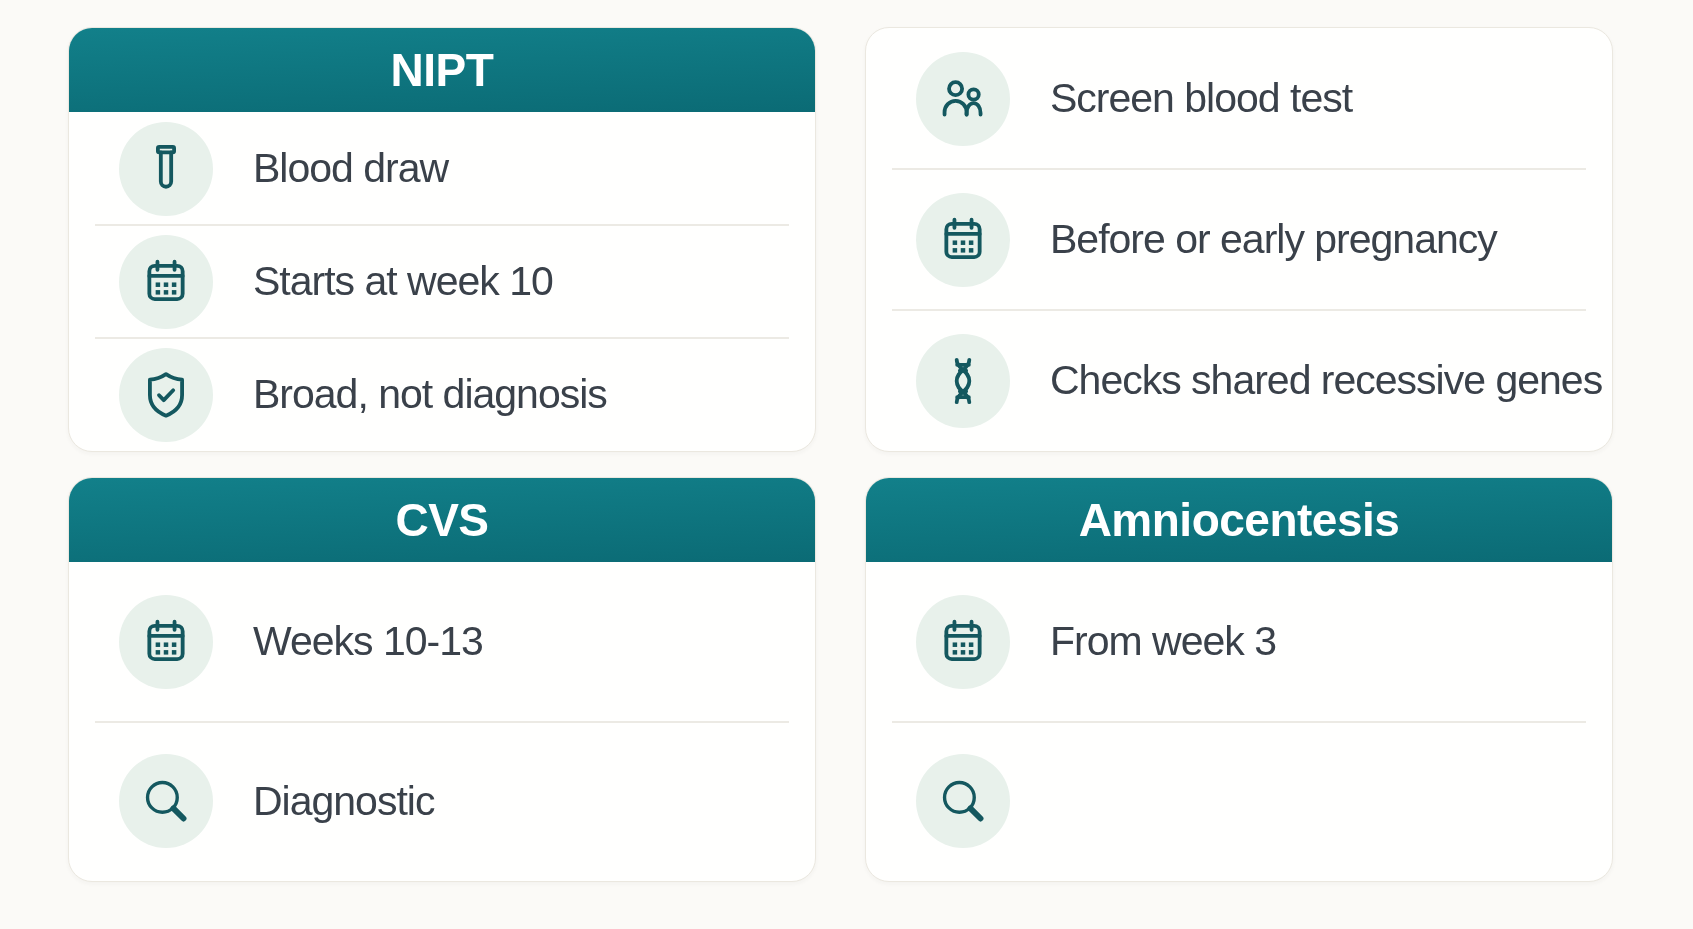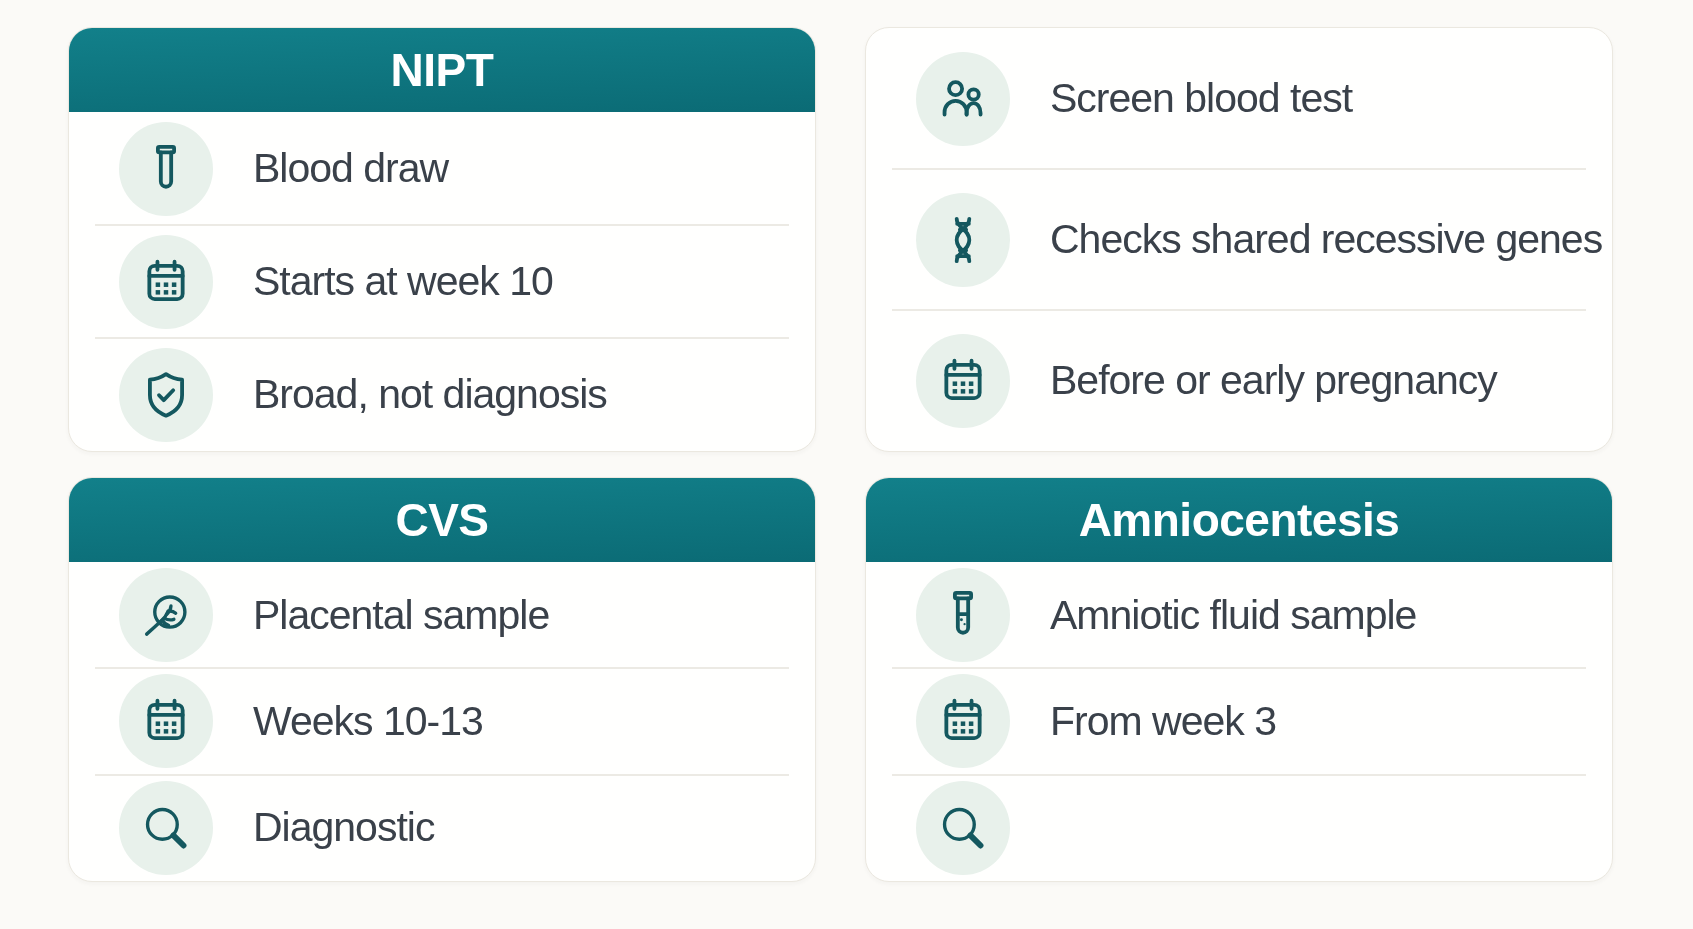--- a/index.html
+++ b/index.html
@@ -122,67 +122,53 @@
               <path d="M3.8 18.9 v-1 c0 -2.9 2.2 -5.1 4.9 -5.1 s4.9 2.2 4.9 5.1 v1"></path>
               <circle cx="16.7" cy="10" r="2.3"></circle>
               <path d="M13.6 18.9 v-0.7 c0 -2.5 1.4 -4.4 3.1 -4.4 s3.1 1.9 3.1 4.4 v0.7"></path>
             </svg>
           </div>
           <div class="row-label">Screen blood test</div>
         </div>
         <div class="row">
           <div class="icon-circle">
             <svg viewBox="0 0 24 24" fill="none" stroke="currentColor" stroke-width="1.7" stroke-linecap="round" stroke-linejoin="round">
+              <path d="M8.2 3 v3.6 M15.8 3 v3.6"></path>
+              <rect x="4.6" y="4.8" width="14.8" height="14.8" rx="2.4"></rect>
+              <path d="M4.6 9.3 h14.8"></path>
+              <g fill="currentColor" stroke="none">
+                <rect x="7.4" y="12.2" width="2" height="2"></rect>
+                  <rect x="11" y="12.2" width="2" height="2"></rect>
+                  <rect x="14.6" y="12.2" width="2" height="2"></rect>
+                <rect x="7.4" y="15.6" width="2" height="2"></rect>
+                  <rect x="11" y="15.6" width="2" height="2"></rect>
+                  <rect x="14.6" y="15.6" width="2" height="2"></rect>
+              </g>
+            </svg>
+          </div>
+          <div class="row-label">Before or early pregnancy</div>
+        </div>
+        <div class="row">
+          <div class="icon-circle">
+            <svg viewBox="0 0 24 24" fill="none" stroke="currentColor" stroke-width="1.7" stroke-linecap="round" stroke-linejoin="round">
               <path d="M9.2 2.6 c0 4.4 5.6 4.6 5.6 9.4 s-5.6 5 -5.6 9.4"></path>
               <path d="M14.8 2.6 c0 4.4 -5.6 4.6 -5.6 9.4 s5.6 5 5.6 9.4"></path>
               <path d="M9.4 4.8 h5.2 M10.6 7.4 h2.8 M10.6 16.6 h2.8 M9.4 19.2 h5.2"></path>
             </svg>
           </div>
           <div class="row-label">Checks shared recessive genes</div>
         </div>
-        <div class="row">
-          <div class="icon-circle">
-            <svg viewBox="0 0 24 24" fill="none" stroke="currentColor" stroke-width="1.7" stroke-linecap="round" stroke-linejoin="round">
-              <path d="M8.2 3 v3.6 M15.8 3 v3.6"></path>
-              <rect x="4.6" y="4.8" width="14.8" height="14.8" rx="2.4"></rect>
-              <path d="M4.6 9.3 h14.8"></path>
-              <g fill="currentColor" stroke="none">
-                <rect x="7.4" y="12.2" width="2" height="2"></rect>
-                  <rect x="11" y="12.2" width="2" height="2"></rect>
-                  <rect x="14.6" y="12.2" width="2" height="2"></rect>
-                <rect x="7.4" y="15.6" width="2" height="2"></rect>
-                  <rect x="11" y="15.6" width="2" height="2"></rect>
-                  <rect x="14.6" y="15.6" width="2" height="2"></rect>
-              </g>
-            </svg>
-          </div>
-          <div class="row-label">Before or early pregnancy</div>
-        </div>
       </div>
     </div>
 
     <div class="card">
       <div class="card-header">
         <div class="card-title">CVS</div>
       </div>
       <div class="card-body">
-        <div class="row">
-          <div class="icon-circle">
-            <svg viewBox="0 0 24 24" fill="none" stroke="currentColor" stroke-width="1.5" stroke-linecap="round" stroke-linejoin="round">
-              <circle cx="13.7" cy="10.7" r="6.7"></circle>
-              <path d="M3.4 20.5 c2.4 -2.1 4.4 -3.9 6.3 -5.7"></path>
-              <path d="M9.7 14.8 c1.5 -1.3 2.5 -2.6 3.3 -4.5"></path>
-              <path d="M11.2 13.4 c1.3 0.8 2.8 1 4.3 0.5"></path>
-              <path d="M12.4 11.6 c1.1 -0.9 1.7 -2.1 1.8 -3.6"></path>
-              <path d="M10.4 14.2 c0.5 1.1 1.4 1.9 2.7 2.4"></path>
-              <path d="M13 10.3 c1.2 -0.2 2.4 0.1 3.3 0.9"></path>
-            </svg>
-          </div>
-          <div class="row-label">Placental sample</div>
-        </div>
         <div class="row">
           <div class="icon-circle">
             <svg viewBox="0 0 24 24" fill="none" stroke="currentColor" stroke-width="1.7" stroke-linecap="round" stroke-linejoin="round">
               <path d="M8.2 3 v3.6 M15.8 3 v3.6"></path>
               <rect x="4.6" y="4.8" width="14.8" height="14.8" rx="2.4"></rect>
               <path d="M4.6 9.3 h14.8"></path>
               <g fill="currentColor" stroke="none">
                 <rect x="7.4" y="12.2" width="2" height="2"></rect>
                   <rect x="11" y="12.2" width="2" height="2"></rect>
                   <rect x="14.6" y="12.2" width="2" height="2"></rect>
@@ -207,34 +193,20 @@
     </div>
 
     <div class="card">
       <div class="card-header">
         <div class="card-title">Amniocentesis</div>
       </div>
       <div class="card-body">
         <div class="row">
           <div class="icon-circle">
             <svg viewBox="0 0 24 24" fill="none" stroke="currentColor" stroke-width="1.7" stroke-linecap="round" stroke-linejoin="round">
-              <rect x="8.4" y="2.2" width="7.2" height="2.4" rx="0.6"></rect>
-              <path d="M9.7 4.6 V17.6 a2.3 2.3 0 0 0 4.6 0 V4.6"></path>
-              <path d="M10 11.6 h4.3"></path>
-              <g fill="currentColor" stroke="none">
-                <circle cx="11.3" cy="14.1" r="0.65"></circle>
-                <circle cx="12.7" cy="16.1" r="0.5"></circle>
-              </g>
-            </svg>
-          </div>
-          <div class="row-label">Amniotic fluid sample</div>
-        </div>
-        <div class="row">
-          <div class="icon-circle">
-            <svg viewBox="0 0 24 24" fill="none" stroke="currentColor" stroke-width="1.7" stroke-linecap="round" stroke-linejoin="round">
               <path d="M8.2 3 v3.6 M15.8 3 v3.6"></path>
               <rect x="4.6" y="4.8" width="14.8" height="14.8" rx="2.4"></rect>
               <path d="M4.6 9.3 h14.8"></path>
               <g fill="currentColor" stroke="none">
                 <rect x="7.4" y="12.2" width="2" height="2"></rect>
                   <rect x="11" y="12.2" width="2" height="2"></rect>
                   <rect x="14.6" y="12.2" width="2" height="2"></rect>
                 <rect x="7.4" y="15.6" width="2" height="2"></rect>
                   <rect x="11" y="15.6" width="2" height="2"></rect>
                   <rect x="14.6" y="15.6" width="2" height="2"></rect>

